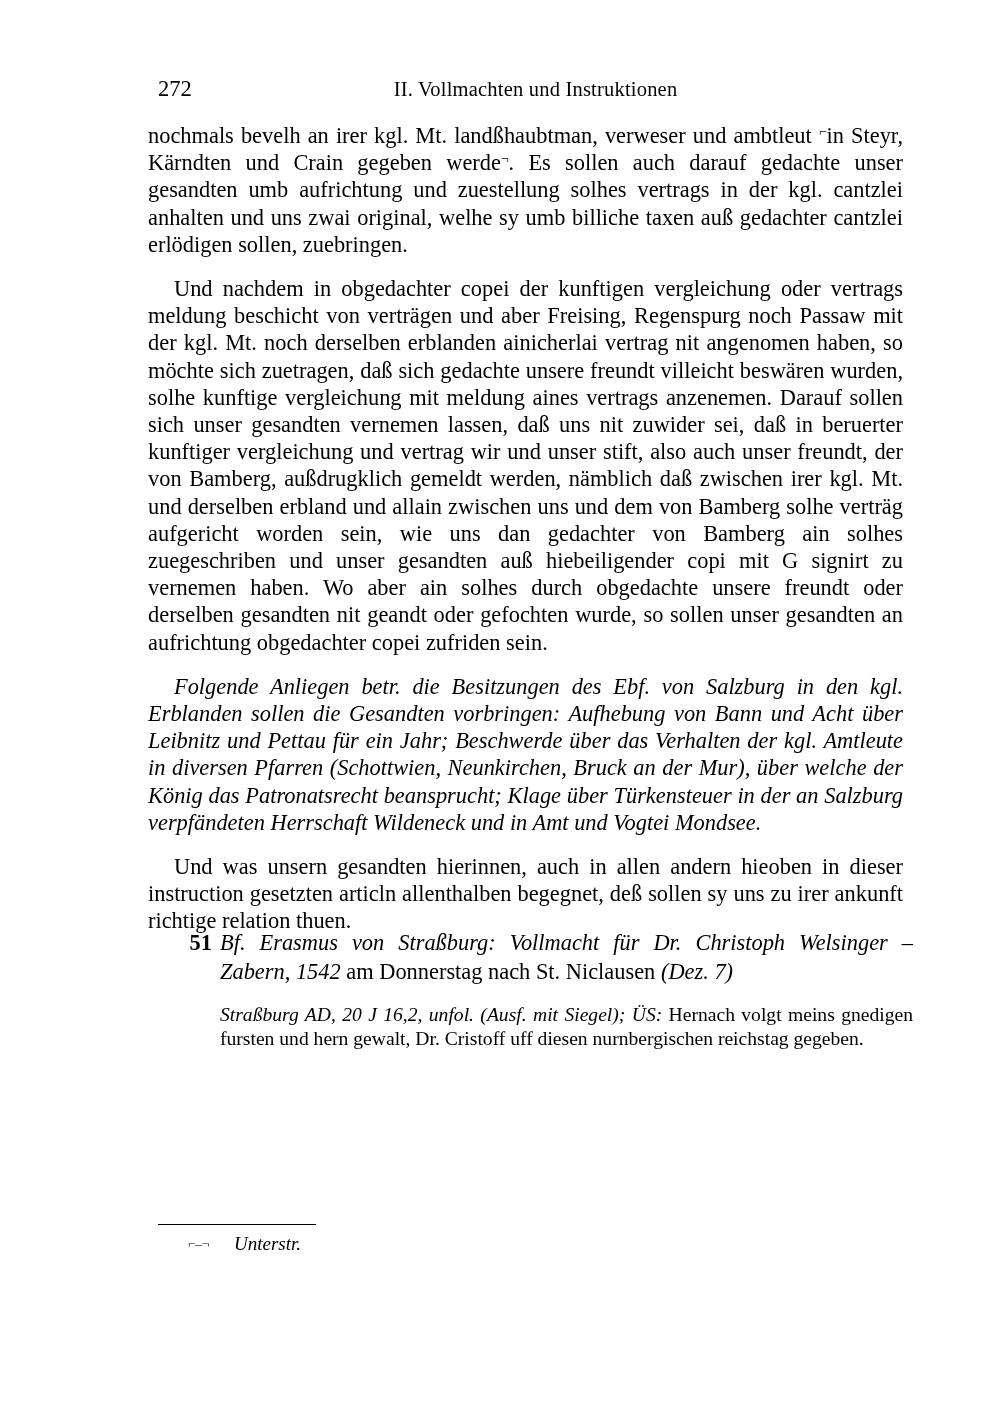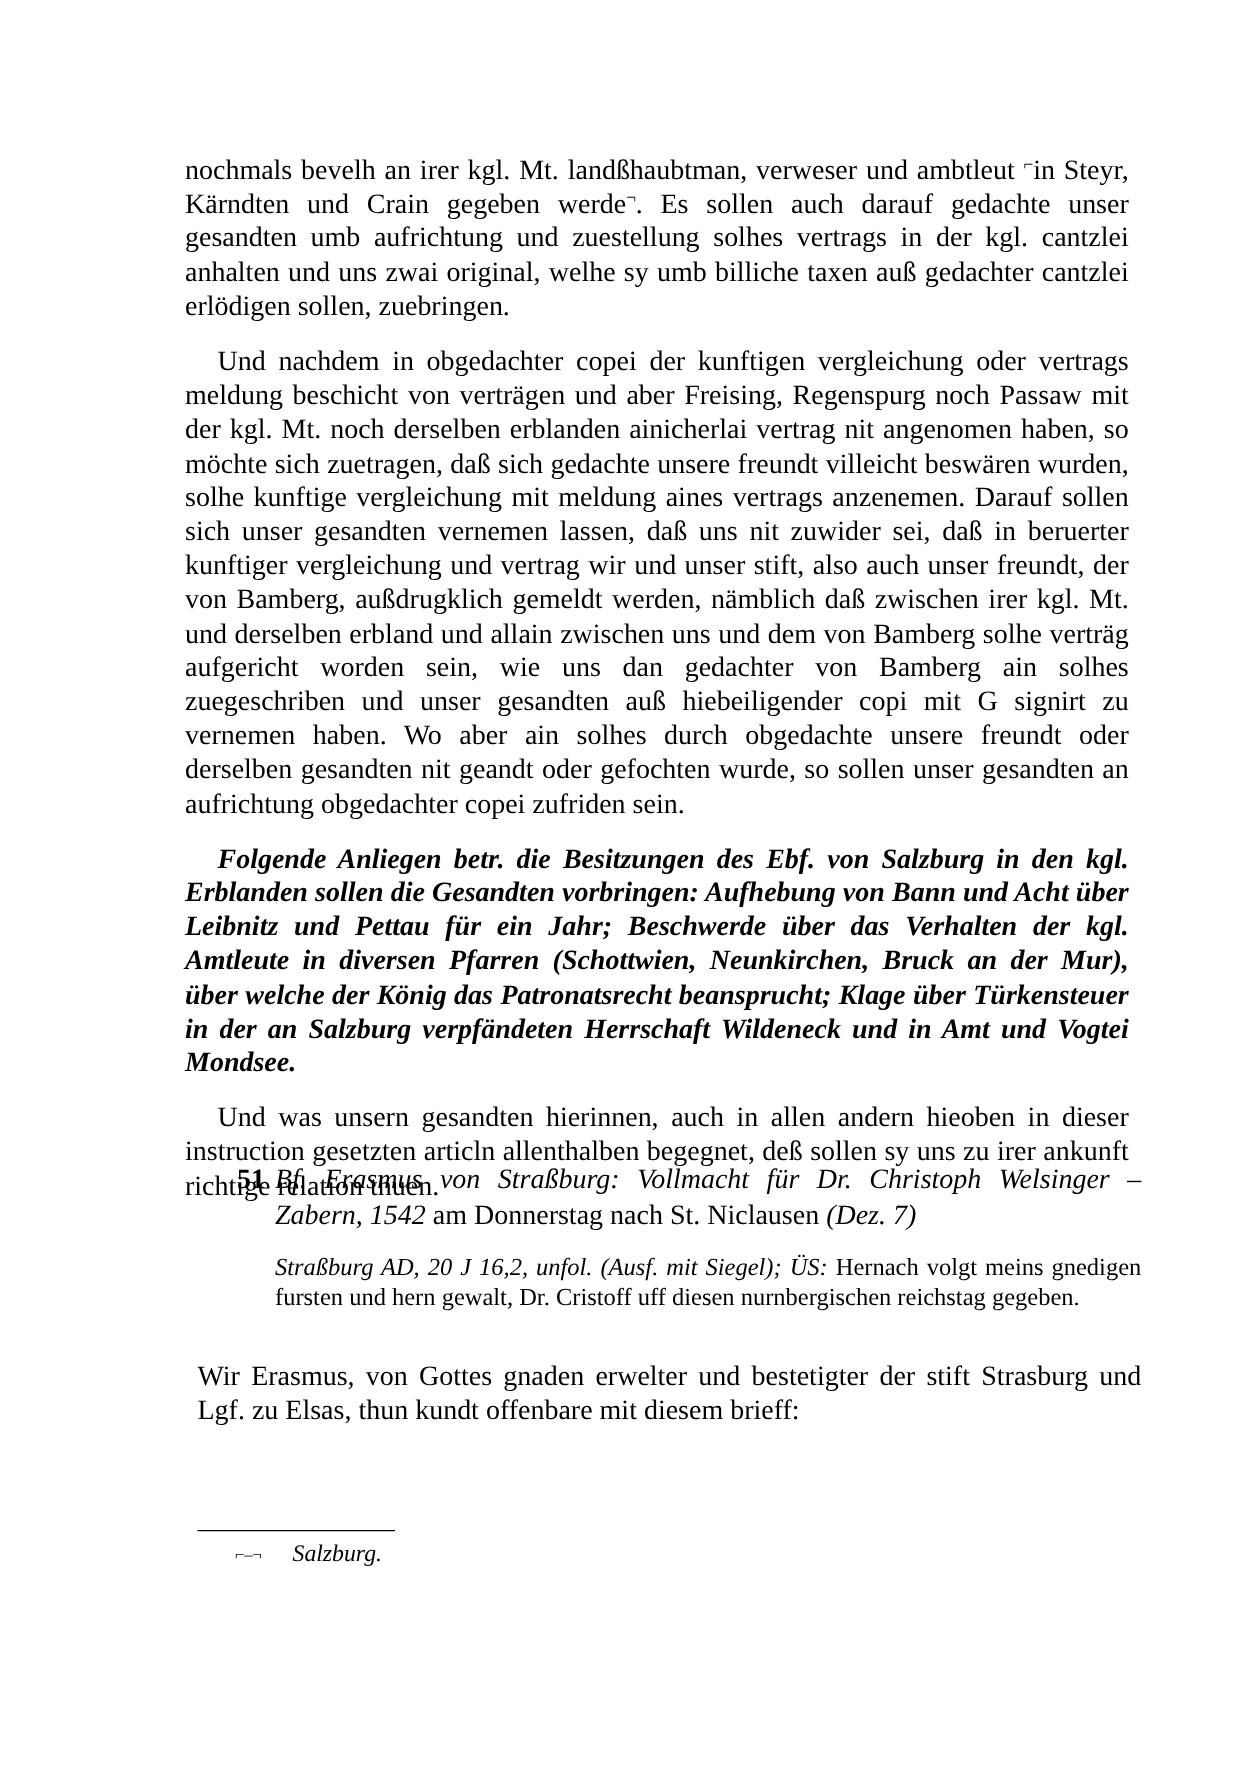--- a/index.html
+++ b/index.html
@@ -64,21 +64,20 @@
     text-justify: inter-word;
     hyphens: manual;
     -webkit-hyphens: manual;
   }
   p.para.indent {
     text-indent: 26px;
     margin-top: 17px;
   }
   p.para.italic {
     font-style: italic;
-    font-weight: bold;
   }
 
   
   sup.mark {
     font-size: 0.62em;
     vertical-align: 0.52em;
     line-height: 0;
     letter-spacing: -0.2px;
   }
 
@@ -170,20 +169,24 @@
     margin-left: 46px;
     font-style: italic;
     font-size: 19px;
   }
 </style>
 </head>
 <body>
 
 <div class="page">
 
+  <div class="running-head">
+    <span class="folio">272</span>
+    <span class="head-title">II. Vollmachten und Instruktionen</span>
+  </div>
 
   <div class="textblock">
 
     <p class="para"><span>nochmals bevelh an irer kgl. Mt. landßhaubtman, verweser und ambtleut </span><sup class="mark">⌐</sup><span>in Steyr, Kärndten und Crain gegeben werde</span><sup class="mark">¬</sup><span>. Es sollen auch darauf gedachte unser gesandten umb aufrichtung und zuestellung solhes vertrags in der kgl. cantzlei anhalten und uns zwai original, welhe sy umb billiche taxen auß gedachter cantzlei erlödigen sollen, zuebringen.</span></p>
 
     <p class="para indent">Und nachdem in obgedachter copei der kunftigen vergleichung oder vertrags meldung beschicht von verträgen und aber Freising, Regenspurg noch Passaw mit der kgl. Mt. noch derselben erblanden ainicherlai vertrag nit angenomen haben, so möchte sich zuetragen, daß sich gedachte unsere freundt villeicht beswären wurden, solhe kunftige vergleichung mit meldung aines vertrags anzenemen. Darauf sollen sich unser gesandten vernemen lassen, daß uns nit zuwider sei, daß in beruerter kunftiger vergleichung und vertrag wir und unser stift, also auch unser freundt, der von Bamberg, außdrugklich gemeldt werden, nämblich daß zwischen irer kgl. Mt. und derselben erbland und allain zwischen uns und dem von Bamberg solhe verträg aufgericht worden sein, wie uns dan gedachter von Bamberg ain solhes zuegeschriben und unser gesandten auß hiebeiligender copi mit G signirt zu vernemen haben. Wo aber ain solhes durch obgedachte unsere freundt oder derselben gesandten nit geandt oder gefochten wurde, so sollen unser gesandten an aufrichtung obgedachter copei zufriden sein.</p>
 
     <p class="para indent italic">Folgende Anliegen betr. die Besitzungen des Ebf. von Salzburg in den kgl. Erblanden sollen die Gesandten vorbringen: Aufhebung von Bann und Acht über Leibnitz und Pettau für ein Jahr; Beschwerde über das Verhalten der kgl. Amtleute in diversen Pfarren (Schottwien, Neunkirchen, Bruck an der Mur), über welche der König das Patronatsrecht beansprucht; Klage über Türkensteuer in der an Salzburg verpfändeten Herrschaft Wildeneck und in Amt und Vogtei Mondsee.</p>
 
     <p class="para indent">Und was unsern gesandten hierinnen, auch in allen andern hieoben in dieser instruction gesetzten articln allenthalben begegnet, deß sollen sy uns zu irer ankunft richtige relation thuen.</p>
@@ -192,25 +195,22 @@
 
   <div class="entry">
     <div class="entry-head">
       <span class="entry-number">51</span>
       <div class="entry-title"><span class="ital">Bf. Erasmus von Straßburg: Vollmacht für Dr. Christoph Welsinger – Zabern, 1542</span><span class="roman"> </span><span class="roman">am Donnerstag nach St. Niclausen</span><span class="roman"> </span><span class="ital">(Dez. 7)</span></div>
     </div>
 
     <div class="source-note"><span class="cite">Straßburg AD, 20 J 16,2, unfol. (Ausf. mit Siegel); ÜS:</span><span> Hernach volgt meins gnedigen fursten und hern gewalt, Dr. Cristoff uff diesen nurnbergischen reichstag gegeben.</span></div>
   </div>
 
-  <div class="after-note">
-    <p class="para">Wir Erasmus, von Gottes gnaden erwelter und bestetigter der stift Strasburg und Lgf. zu Elsas, thun kundt offenbare mit diesem brieff:</p>
-  </div>
 
   <div class="footnotes">
     <hr class="fn-rule">
     <div class="fn-item">
       <span class="fn-mark">⌐–¬</span>
-      <span class="fn-text">Salzburg.</span>
+      <span class="fn-text">Unterstr.</span>
     </div>
   </div>
 
 </div>
 
 </body></html>

